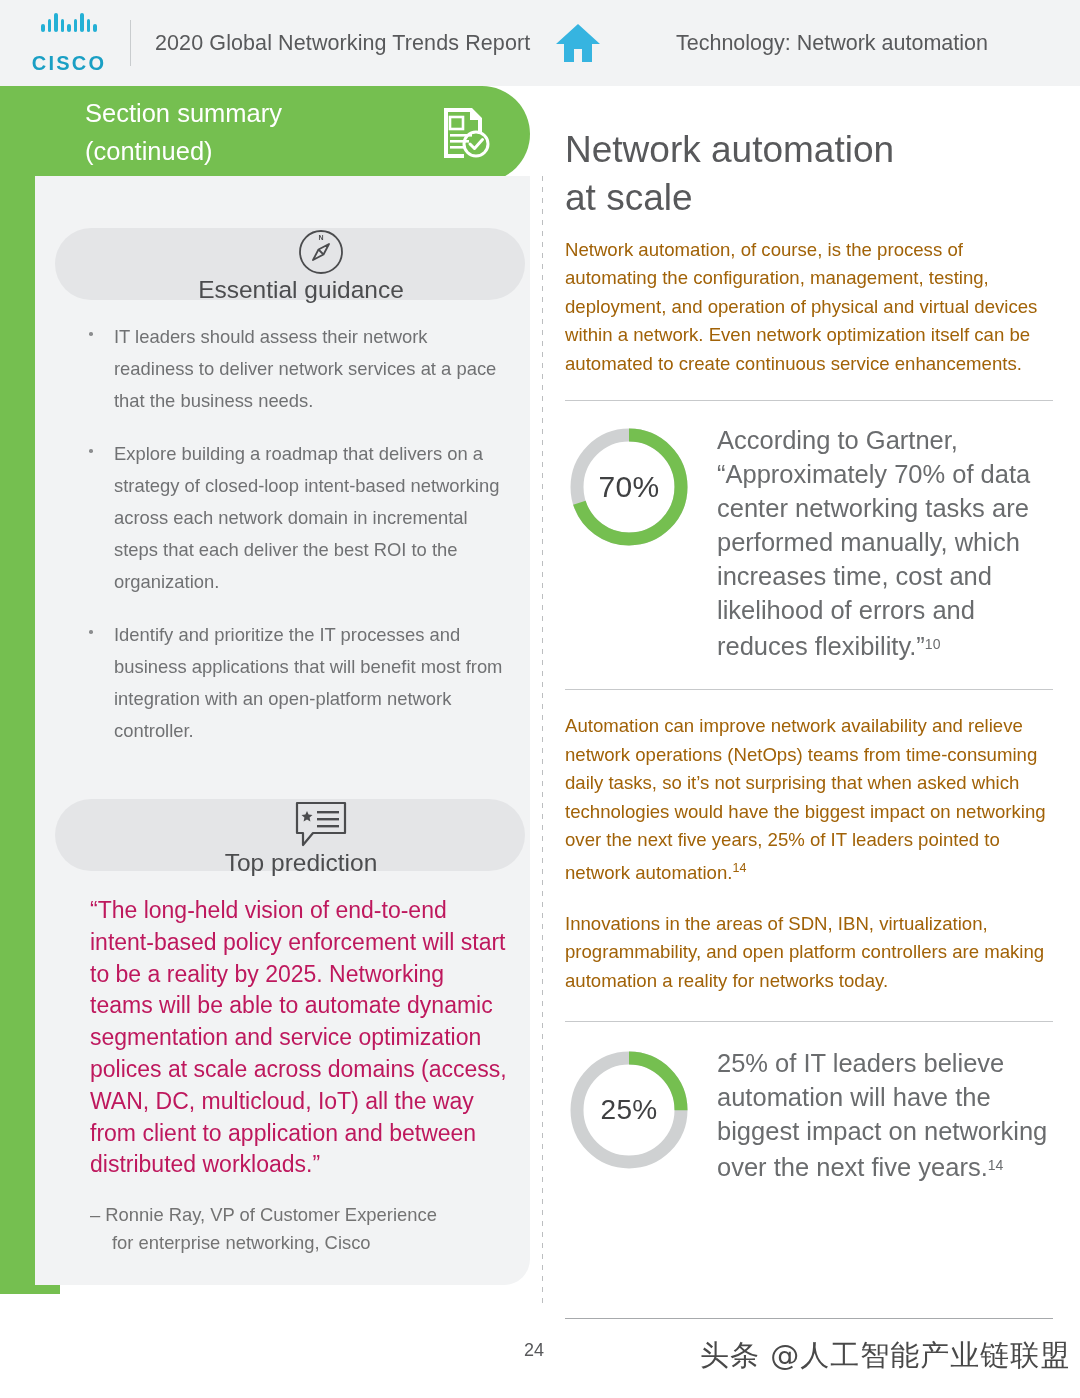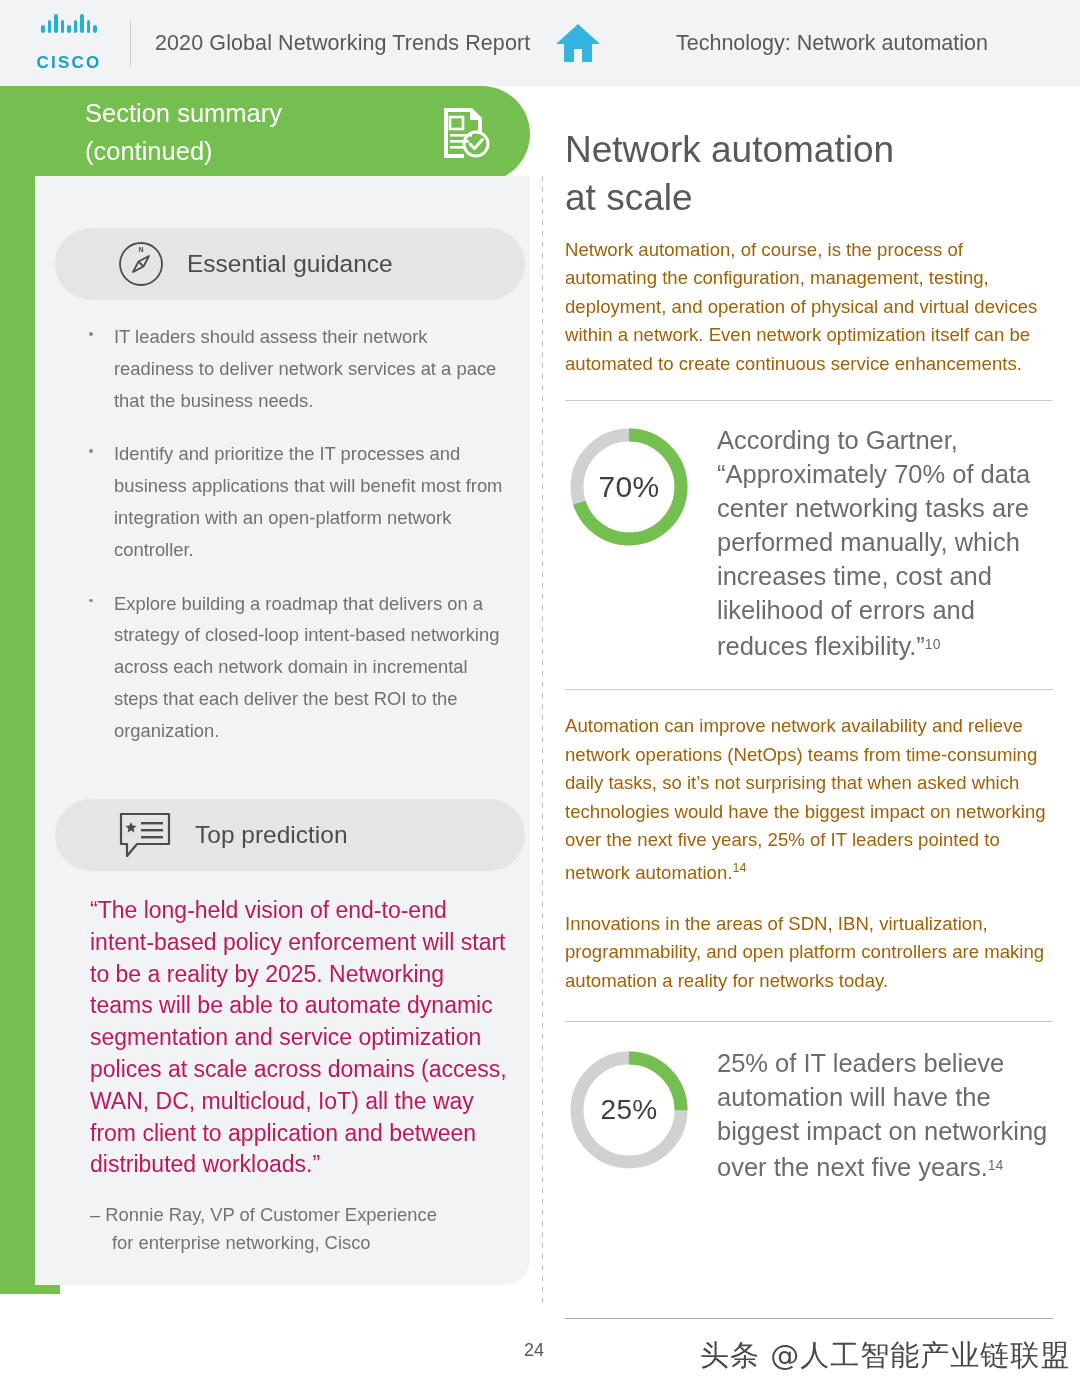--- a/index.html
+++ b/index.html
@@ -14,21 +14,21 @@
   
   .topbar {
     position: absolute; left: 0; top: 0; width: 1080px; height: 86px;
     background: #f2f3f4;
     display: flex; align-items: center;
   }
   .cisco-logo { margin-left: 30px; width: 78px; display: flex; flex-direction: column; align-items: center; }
   .cisco-bars { display: flex; align-items: flex-end; height: 20px; gap: 3px; }
   .cisco-bars i { display: block; width: 3.5px; background: #24b0d5; border-radius: 2px; }
   .cisco-wordmark {
-    color: #1a9fc4; font-size: 17px; font-weight: bold; letter-spacing: 2.2px;
+    color: #1a9fc4; font-size: 20px; font-weight: bold; letter-spacing: 2.2px;
     margin-top: 20px; font-family: "Liberation Sans", sans-serif;
   }
   .hdr-divider { width: 1px; height: 46px; background: #c9ccce; margin: 0 24px 0 22px; }
   .hdr-title { font-size: 21.5px; color: #58595b; font-weight: 400; letter-spacing: .1px; }
   .home-icon { margin-left: 24px; display: flex; align-items: center; }
   .hdr-right { position: absolute; left: 676px; top: 31px; font-size: 21.5px; color: #58595b; }
 
   
   .green-rail {
     position: absolute; left: 0; top: 86px; width: 60px; height: 1208px;
@@ -46,21 +46,21 @@
 
   
   .left-card {
     position: absolute; left: 35px; top: 176px; width: 495px; height: 1109px;
     background: #f2f3f4; border-bottom-right-radius: 26px; border-top-right-radius: 0px;
   }
 
   .pill {
     position: absolute; left: 20px; width: 470px; height: 72px;
     background: #e4e5e7; border-radius: 36px;
-    display: flex; align-items: center;
+    display: flex; align-items: center; flex-direction: column;
   }
   .pill-essential { top: 52px; }
   .pill-prediction { top: 623px; }
   .pill-icon { margin-left: 62px; display: flex; align-items: center; }
   .pill-label { margin-left: 22px; font-size: 24.5px; color: #4b4c4e; font-weight: 400; }
 
   .bullets { position: absolute; left: 45px; top: 145px; width: 425px; }
   .bullet { position: relative; padding-left: 34px; margin-bottom: 22px; }
   .bullet .dot {
     position: absolute; left: 9px; top: 11px; width: 3.5px; height: 3.5px;
@@ -175,25 +175,25 @@
       <span class="pill-label">Essential guidance</span>
     </div>
 
     <div class="bullets">
       <div class="bullet">
         <span class="dot"></span>
         <span class="btext">IT leaders should assess their network readiness to deliver network services at a pace that the business needs.</span>
       </div>
       <div class="bullet">
         <span class="dot"></span>
-        <span class="btext">Identify and prioritize the IT processes and business applications that will benefit most from integration with an open-platform network controller.</span>
+        <span class="btext">Explore building a roadmap that delivers on a strategy of closed-loop intent-based networking across each network domain in incremental steps that each deliver the best ROI to the organization.</span>
       </div>
       <div class="bullet">
         <span class="dot"></span>
-        <span class="btext">Explore building a roadmap that delivers on a strategy of closed-loop intent-based networking across each network domain in incremental steps that each deliver the best ROI to the organization.</span>
+        <span class="btext">Identify and prioritize the IT processes and business applications that will benefit most from integration with an open-platform network controller.</span>
       </div>
     </div>
 
     <div class="pill pill-prediction">
       <span class="pill-icon">
         <svg width="56" height="50" viewBox="0 0 56 50" aria-hidden="true">
           <path d="M4 4 H52 V34 H20 L10 46 V34 H4 Z" fill="none" stroke="#4b4c4e" stroke-width="2.2" stroke-linejoin="round"></path>
           <path d="M14 12 l1.6 3.6 3.9 .4 -2.9 2.6 .8 3.8 -3.4-2 -3.4 2 .8-3.8 -2.9-2.6 3.9-.4 Z" fill="#4b4c4e"></path>
           <rect x="24" y="12" width="22" height="2.4" fill="#4b4c4e"></rect>
           <rect x="24" y="19" width="22" height="2.4" fill="#4b4c4e"></rect>

